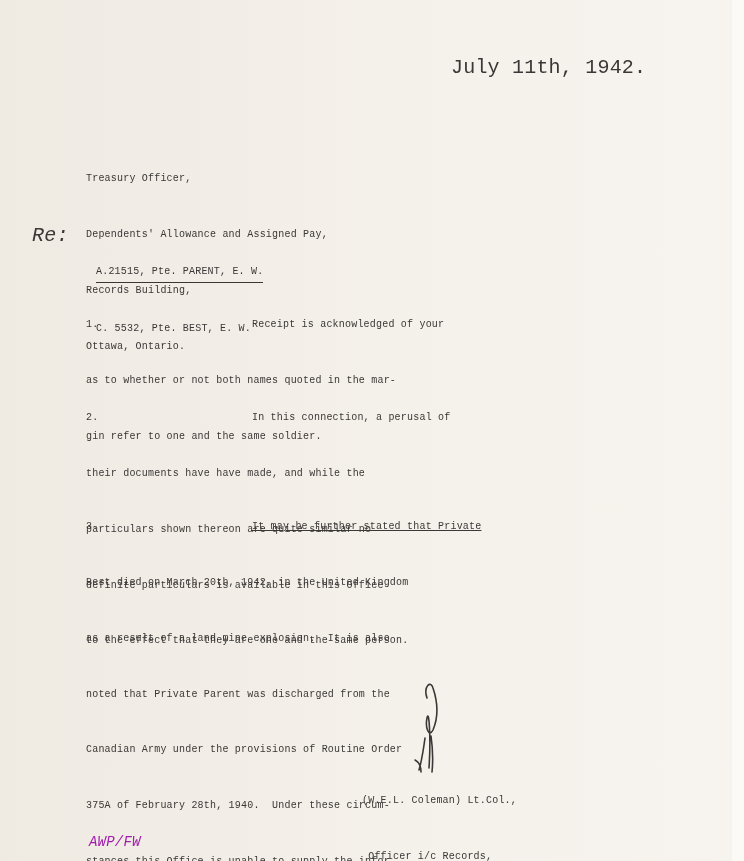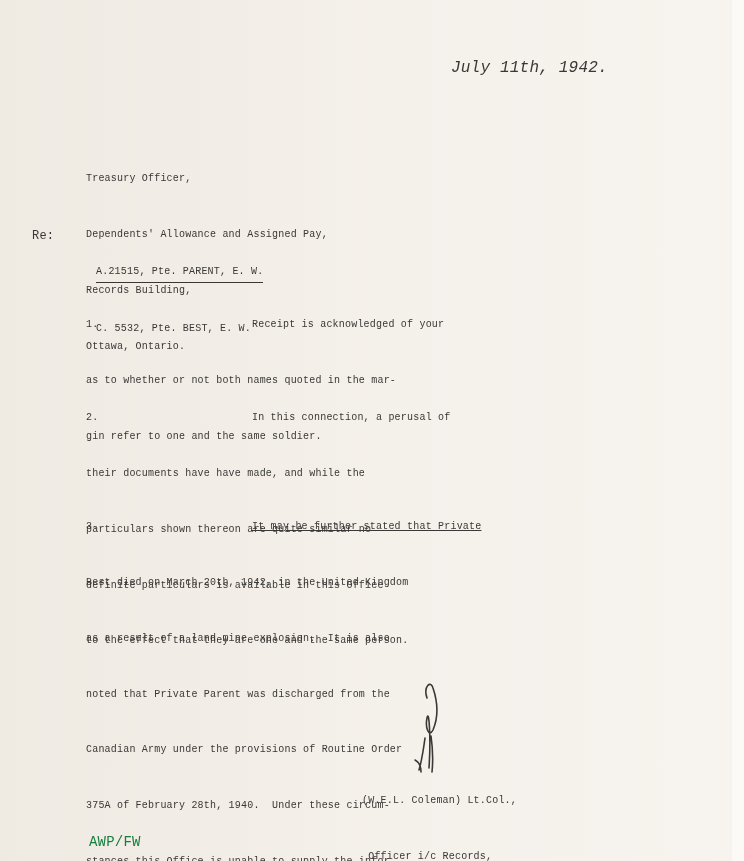--- a/index.html
+++ b/index.html
@@ -12,31 +12,31 @@
   }
   .page {
     position: absolute; inset: 0;
     background: linear-gradient(90deg, #efeae2 0%, #f4f0ea 50%, #f7f4ef 100%);
   }
   .edge-right {
     position: absolute; right: 0; top: 0; width: 12px; height: 100%;
     background: #fbfaf7;
   }
   .t { position: absolute; white-space: pre; font-size: 10px; line-height: 18.6px; letter-spacing: 0.2px; }
-  .date { left: 451px; top: 59px; font-size: 16px; font-style: italic; }
+  .date { left: 451px; top: 59px; font-size: 20px; }
   .addr { left: 86px; top: 133px; }
-  .re-label { left: 32px; top: 227px; font-size: 12px; }
+  .re-label { left: 32px; top: 227px; font-size: 20px; font-style: italic; }
   .re { left: 96px; top: 226px; }
   .re-line1 { border-bottom: 1.5px solid #3a3836; display: inline-block; padding-bottom: 0; }
   .para { left: 86px; }
   .p1 { top: 279px; }
   .p2 { top: 372px; }
   .p3 { top: 481px; }
   .sig { left: 362px; top: 755px; }
-  .init { left: 89px; top: 833px; font-size: 14px; color: #15803d; }
+  .init { left: 89px; top: 833px; font-size: 14px; color: #a21caf; font-style: italic; }
   .signature { position: absolute; left: 405px; top: 678px; width: 60px; height: 100px; }
   .line { display: block; }
 </style>
 </head>
 <body>
 
 <div class="page"></div>
 <div class="edge-right"></div>
 
 <div class="t date">July 11th, 1942.</div>

